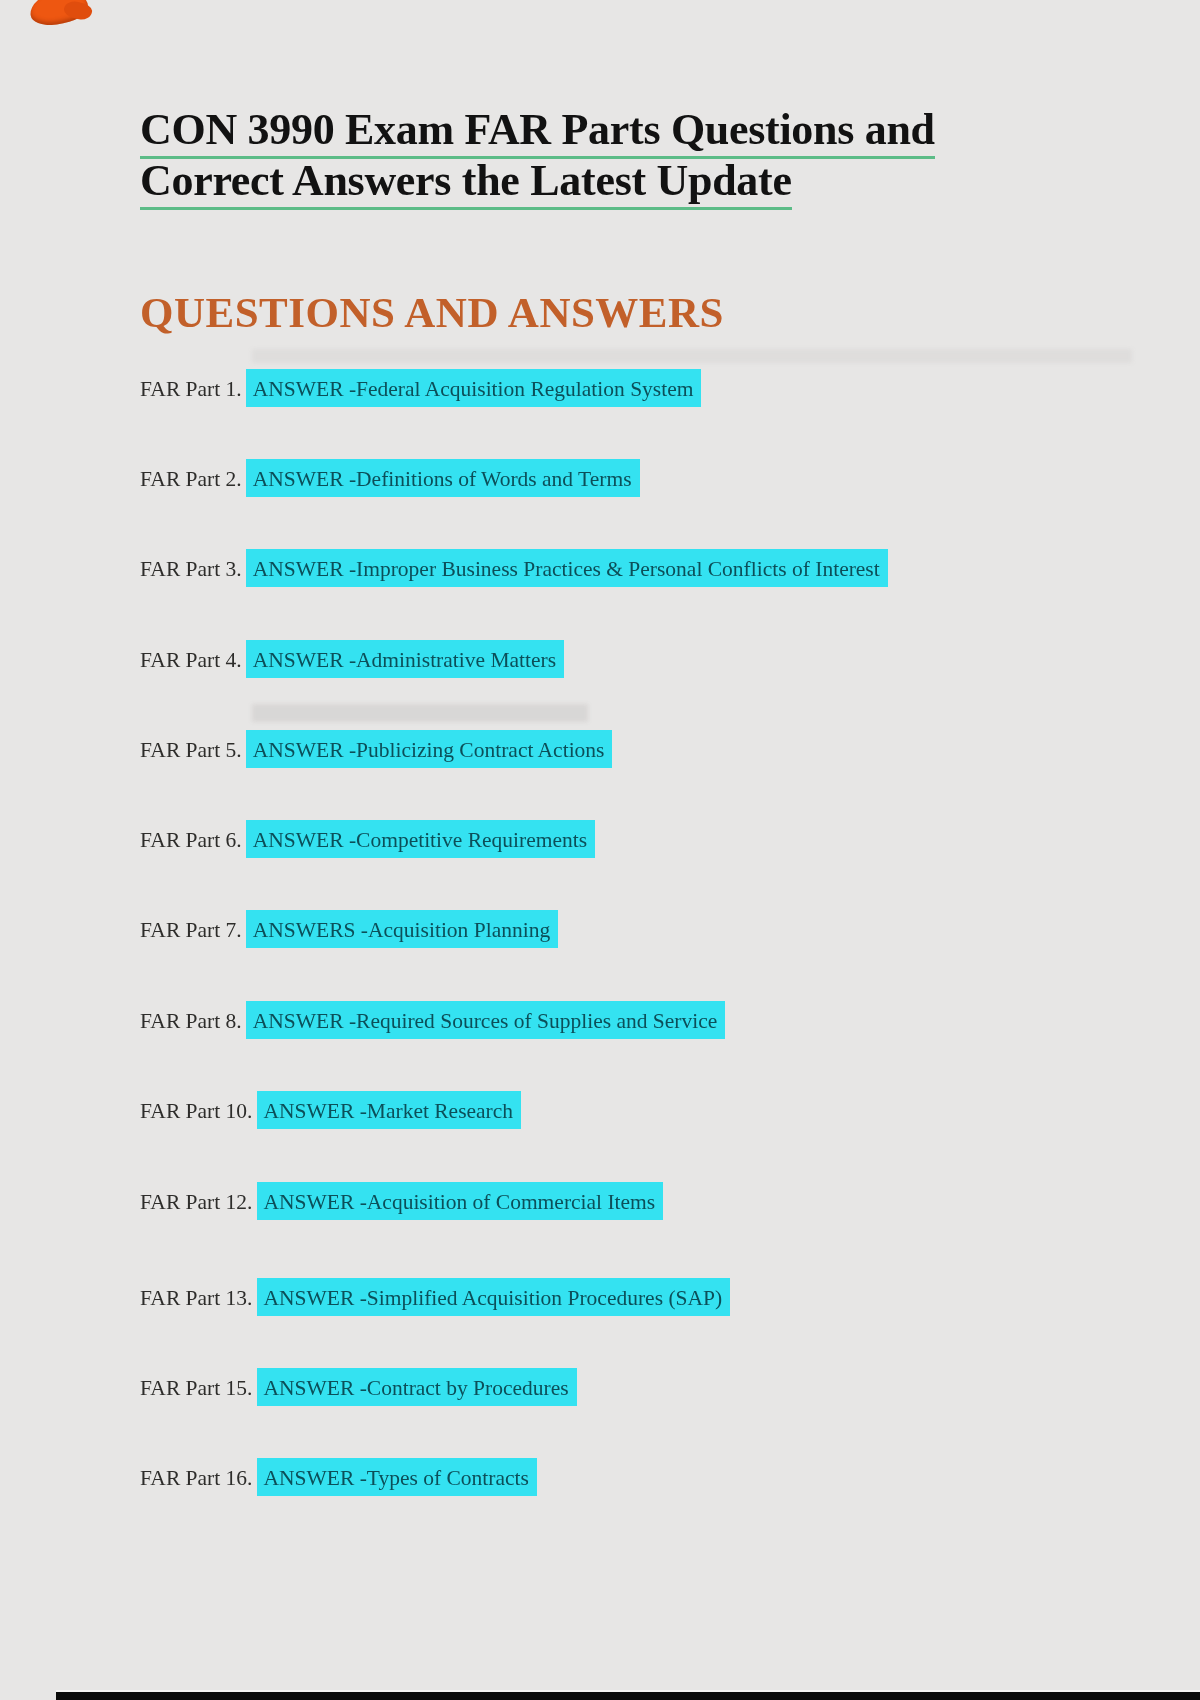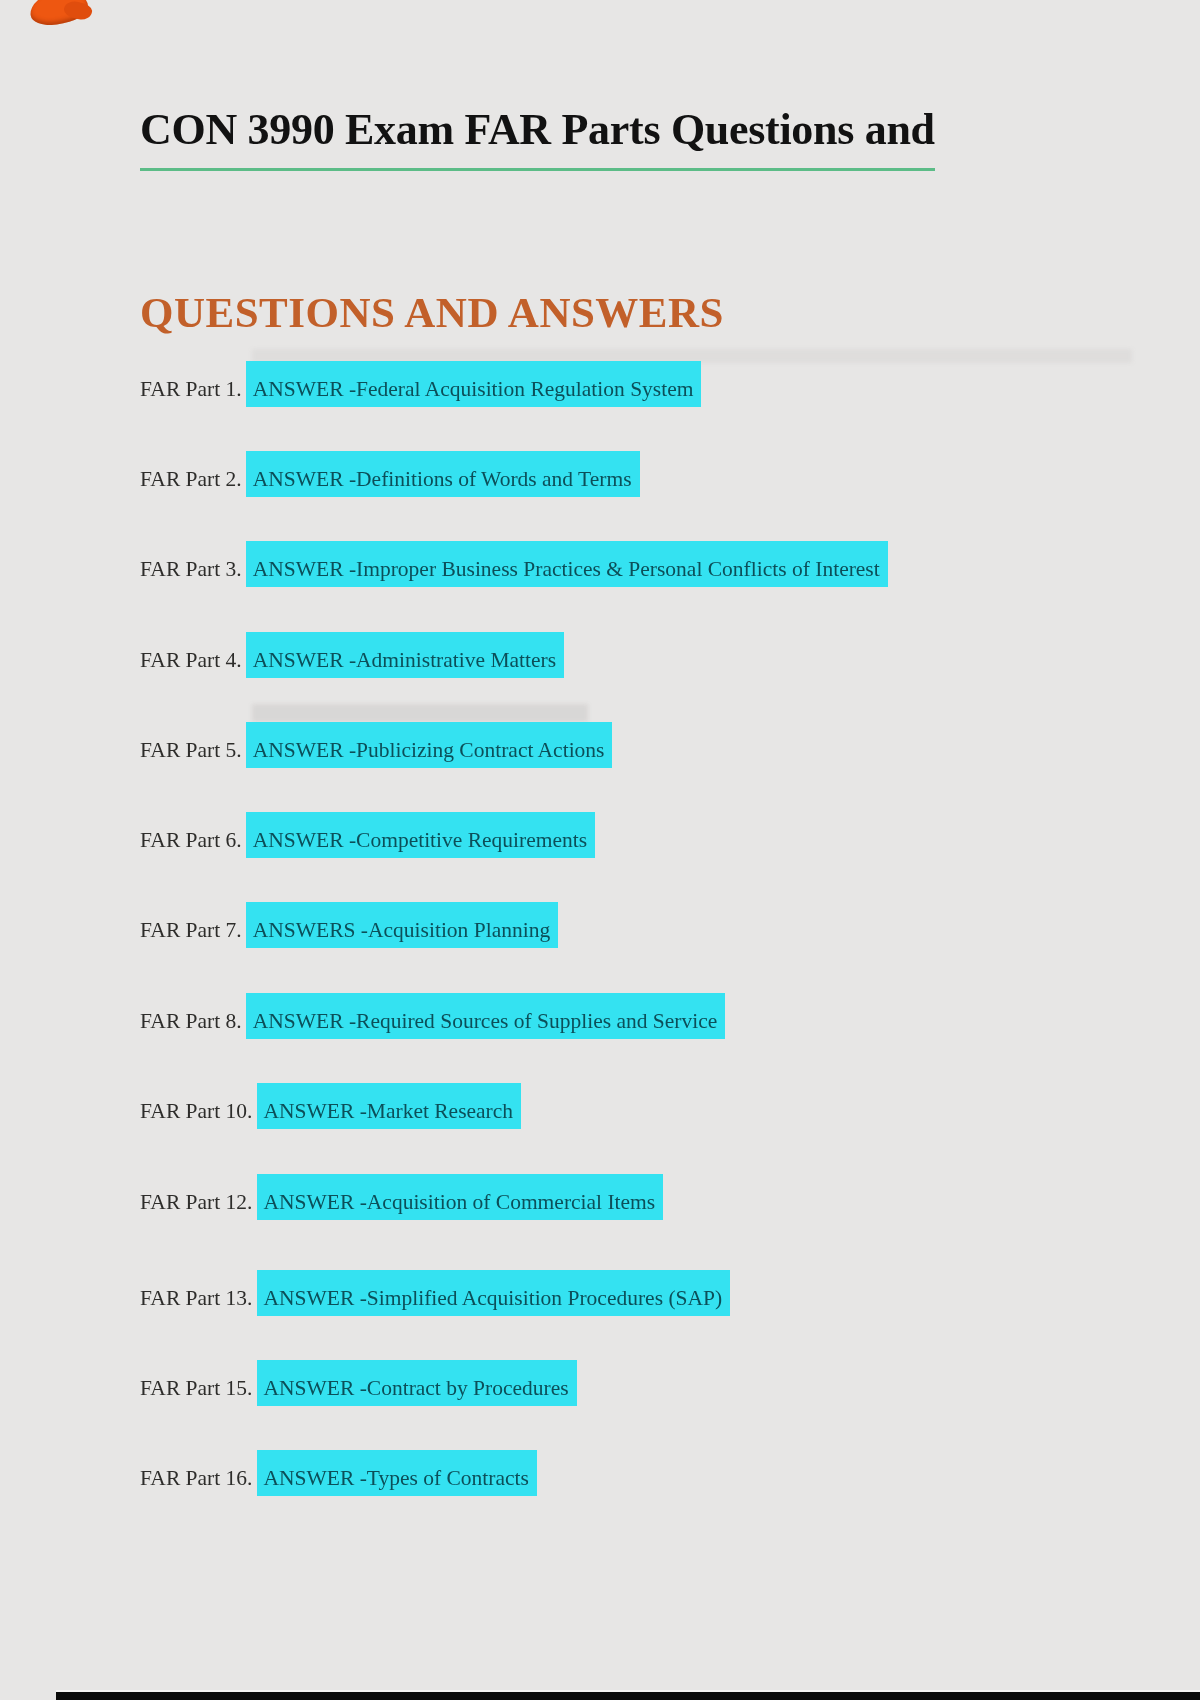--- a/index.html
+++ b/index.html
@@ -19,40 +19,40 @@
   .scribble2{position:absolute;left:64px;top:2px;width:28px;height:17px;
     background:#e04d0d;border-radius:50% 60% 45% 55%/55% 45% 60% 50%;
     transform:rotate(10deg);}
 
   .title{
     position:absolute;left:140px;top:104px;
     font-size:44px;line-height:51px;font-weight:bold;
     color:var(--title-color,#121212);
     letter-spacing:-0.3px;
   }
-  .title .u{border-bottom:3px solid var(--underline,#5cbc87);padding-bottom:14px;}
+  .title .u{border-bottom:3px solid var(--underline,#5cbc87);padding-bottom:2px;}
 
   .section-heading{
     position:absolute;left:140px;top:288px;
     font-size:43px;font-weight:bold;
     color:var(--heading-color,#c2602a);
     letter-spacing:.5px;
   }
 
   .qa-row{
     position:absolute;left:140px;
     font-size:21.5px;line-height:26px;
     color:var(--label-color,#2e2d2b);
     white-space:nowrap;
   }
   .qa-row .lbl{margin-right:4px;text-align:center;}
   .qa-row .hl{
     background:var(--hl-bg,#34e2f1);
     color:var(--hl-text,#0c4f59);
-    padding:16px 8px 6px 7px;
+    padding:8px 8px 6px 7px;
   }
 
   
   .ghost{position:absolute;background:rgba(168,166,164,.28);filter:blur(2px);}
   .ghost.g1{left:252px;top:349px;width:880px;height:14px;opacity:.5;}
   .ghost.g2{left:252px;top:704px;width:336px;height:18px;opacity:.85;}
 
   .footer-bar{
     position:absolute;left:56px;right:0;bottom:0;height:8px;
     background:var(--footer,#0b0b0b);
@@ -60,21 +60,21 @@
   }
 </style>
 </head>
 <body>
 
 <div class="scribble"></div>
 <div class="scribble2"></div>
 
 <div class="title">
   <span class="u">CON 3990 Exam FAR Parts Questions and</span><br>
-  <br>
+  <span class="u">Correct Answers the Latest Update</span><br>
 </div>
 
 <div class="section-heading">QUESTIONS AND ANSWERS</div>
 
 <div class="ghost g1"></div>
 <div class="ghost g2"></div>
 
 <div class="qa-row" style="top:376px">
   <span class="lbl">FAR Part 1.</span><span class="hl">ANSWER -Federal Acquisition Regulation System</span>
 </div>

